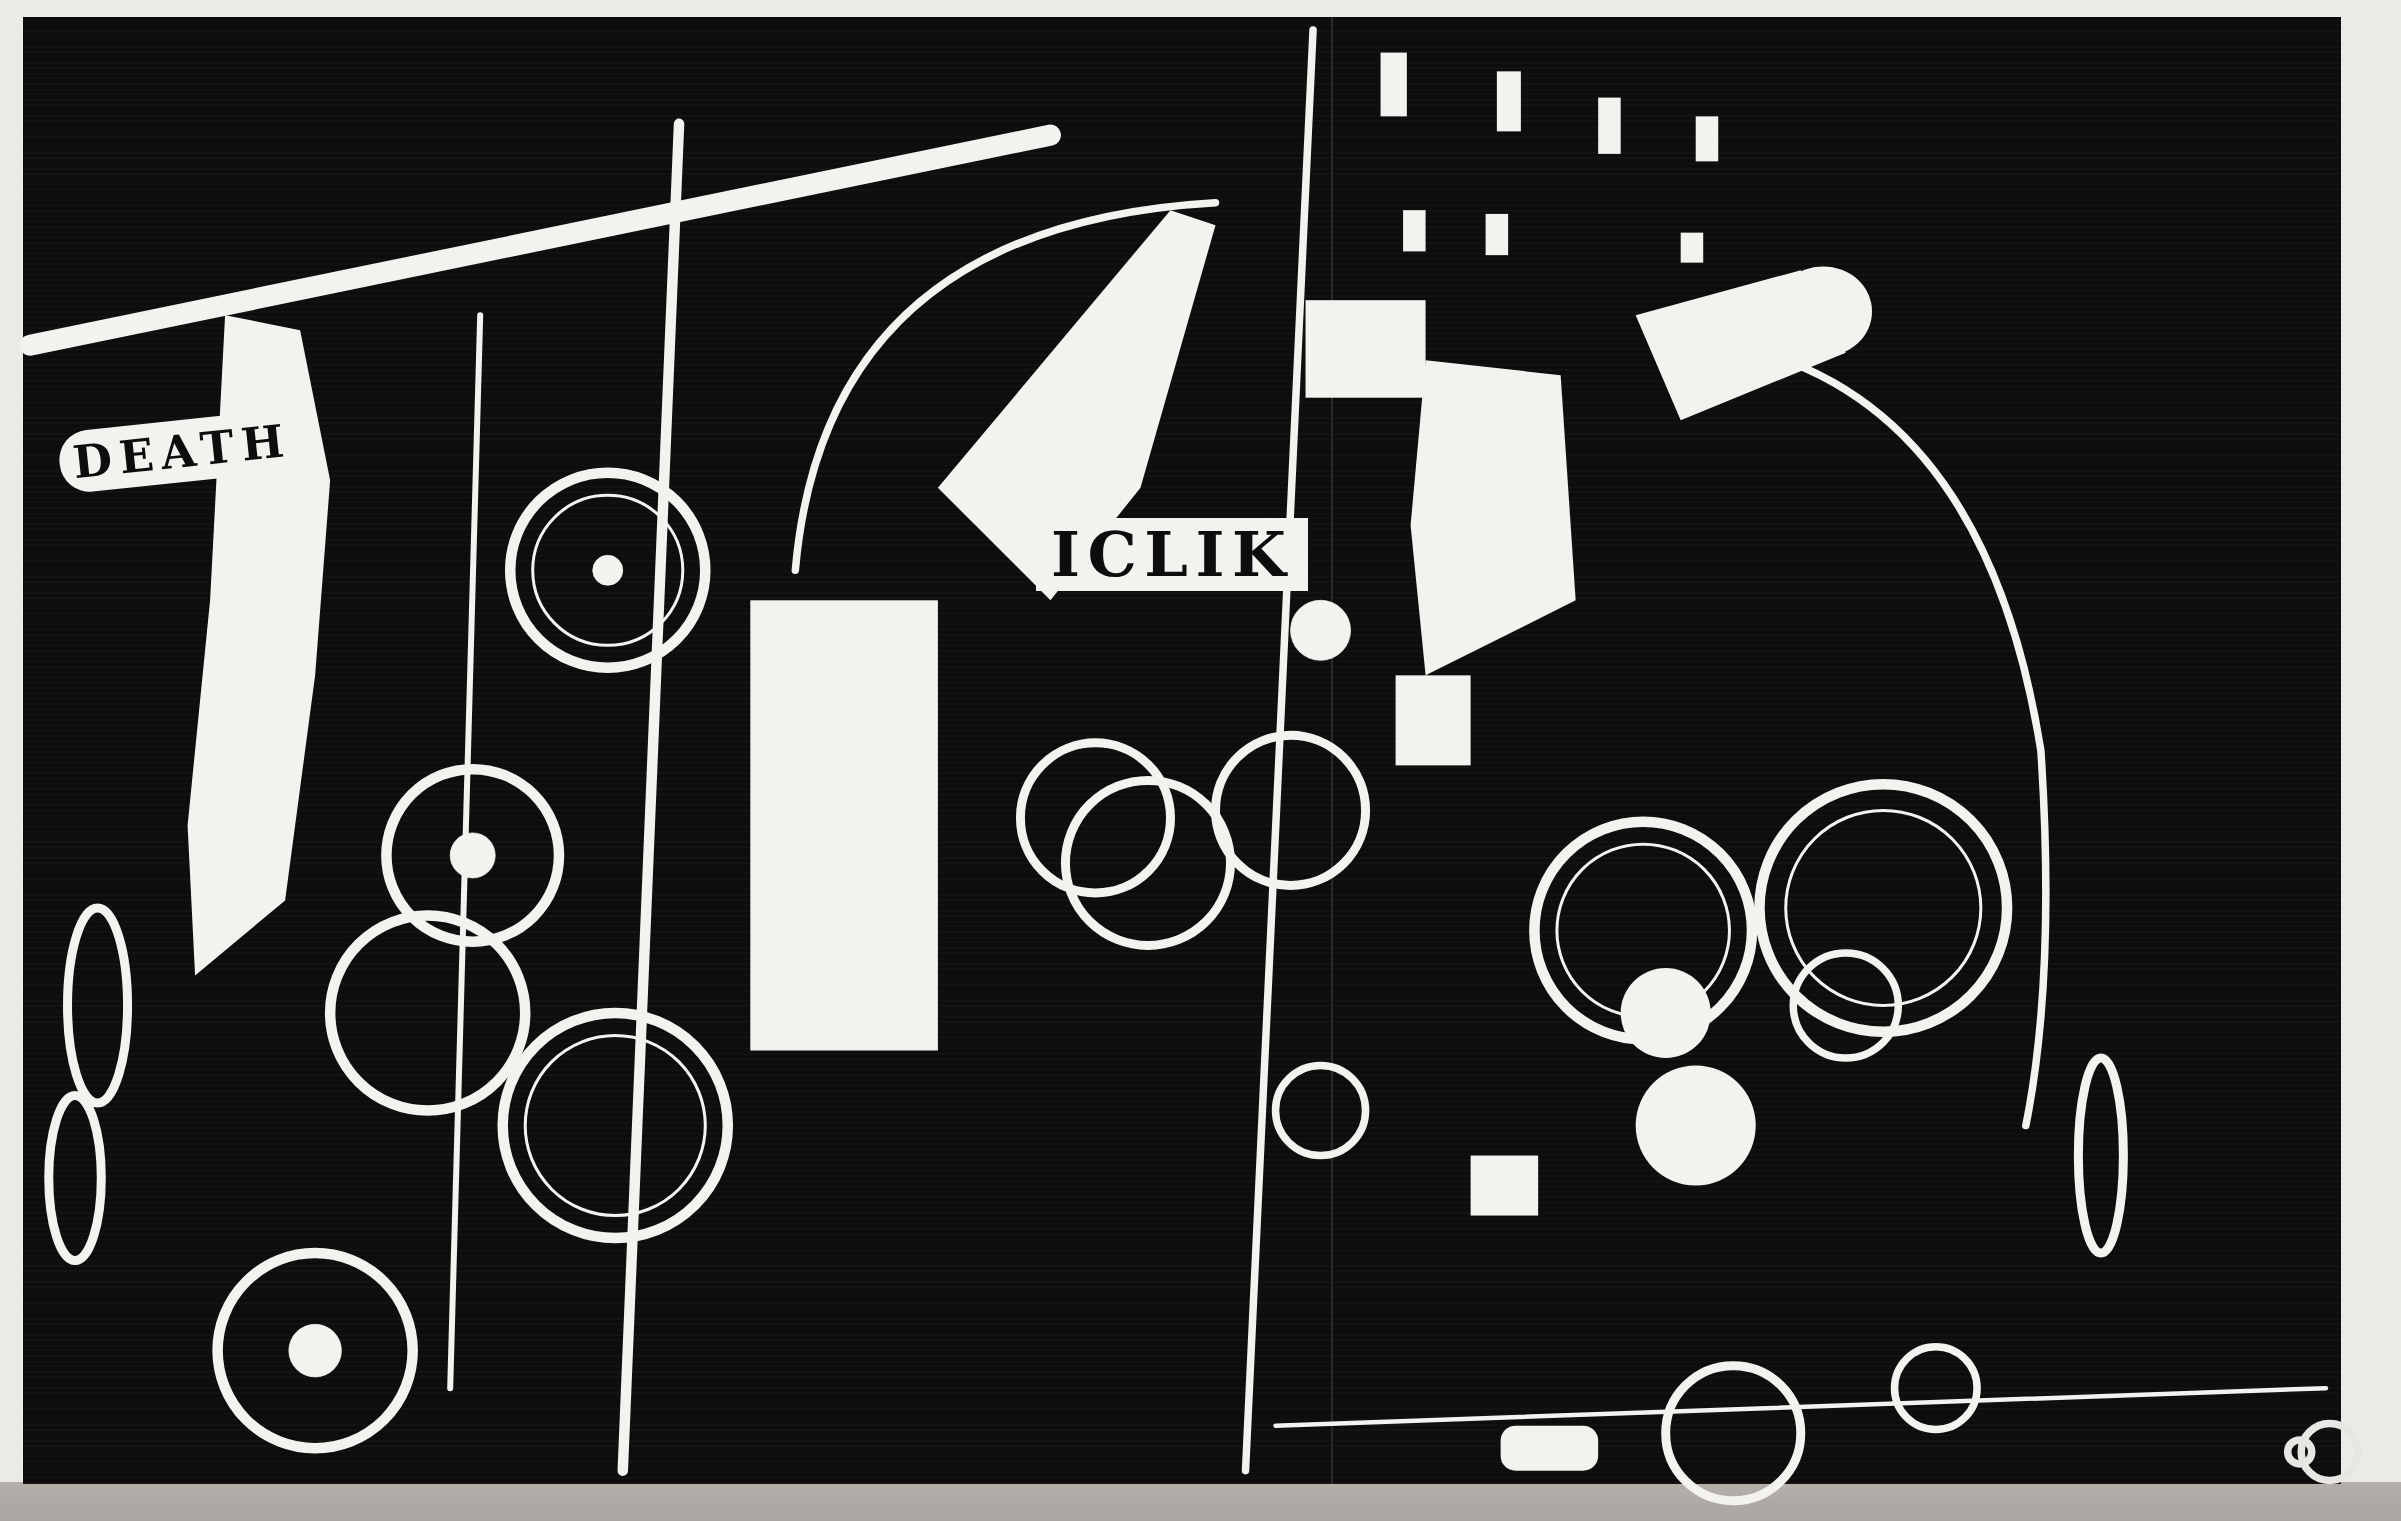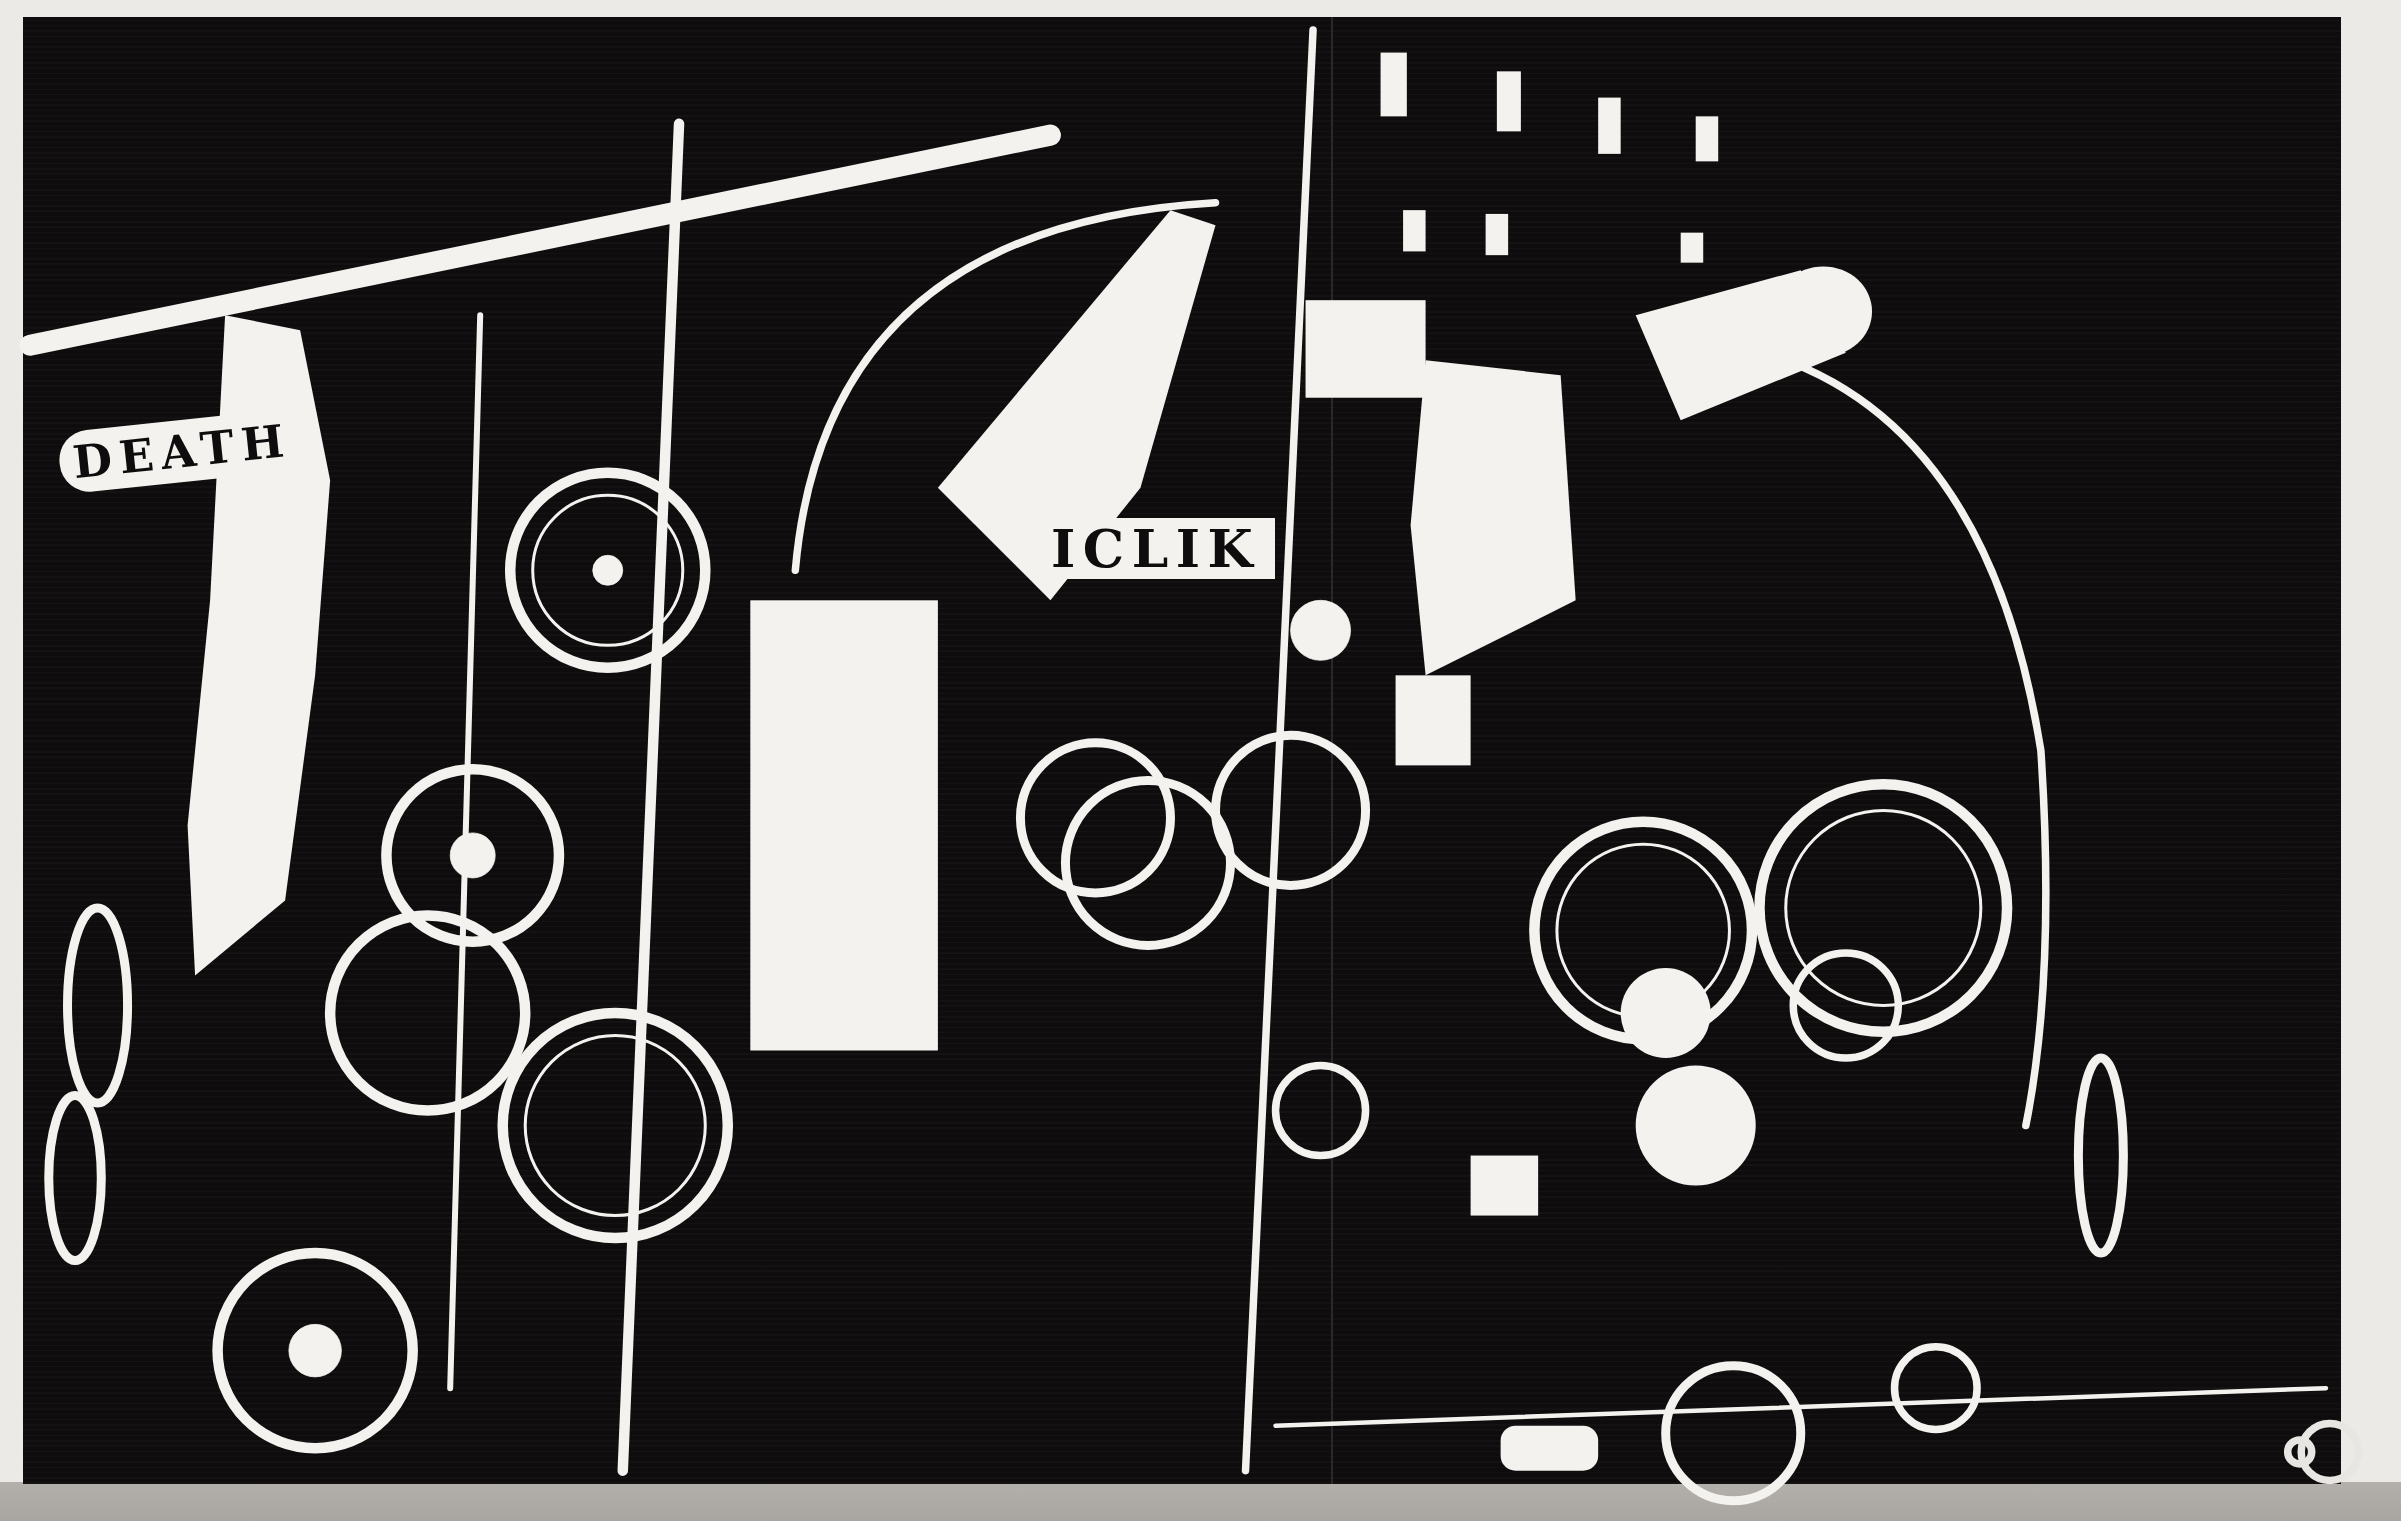--- a/index.html
+++ b/index.html
@@ -17,21 +17,21 @@
   }
   .panel-left { left: 22.5px; width: 1310px; }
   .panel-right { left: 1332px; width: 1009px; }
   .seam { position: absolute; left: 1331px; top: 16.5px; width: 1.5px; height: 1467px; background: #2a2829; }
   svg.art { position: absolute; left: 0; top: 0; width: 2401px; height: 1521px; }
   .lettering {
     position: absolute; color: #0e0c0d; font-family: "DejaVu Serif", serif; font-weight: bold;
     letter-spacing: 7.5px;
   }
   .letter-death { left: 59px; top: 420px; font-size: 45px; background: #f4f2ee; border-radius: 30px; padding: 4.5px 13.5px; transform: rotate(-6deg); }
-  .letter-clik { left: 1036px; top: 518px; font-size: 52px; background: #f4f2ee; padding: 0 15px; }
+  .letter-clik { left: 1036px; top: 518px; font-size: 62px; background: #f4f2ee; padding: 0 15px; }
 </style>
 </head>
 <body>
 
 <div class="wall"></div>
 <div class="floor"></div>
 
 <div class="panel panel-left"></div>
 <div class="panel panel-right"></div>
 <div class="seam"></div>

